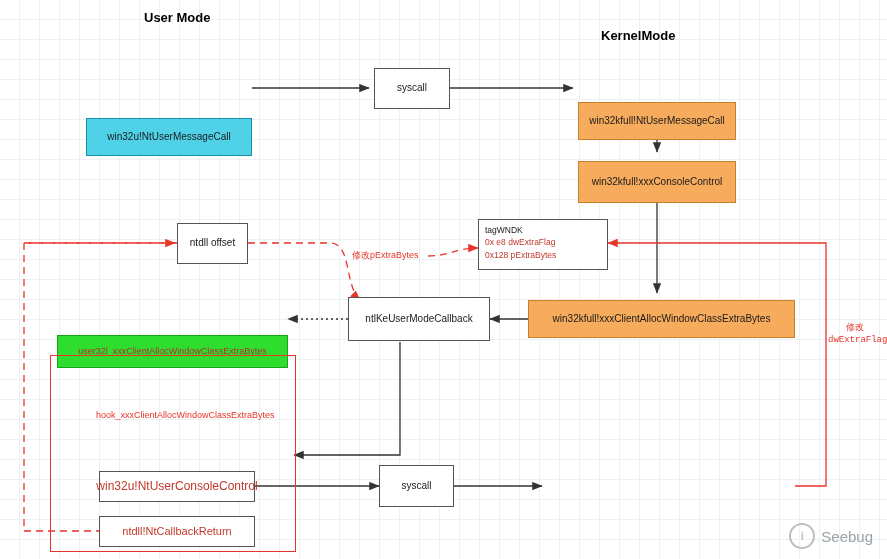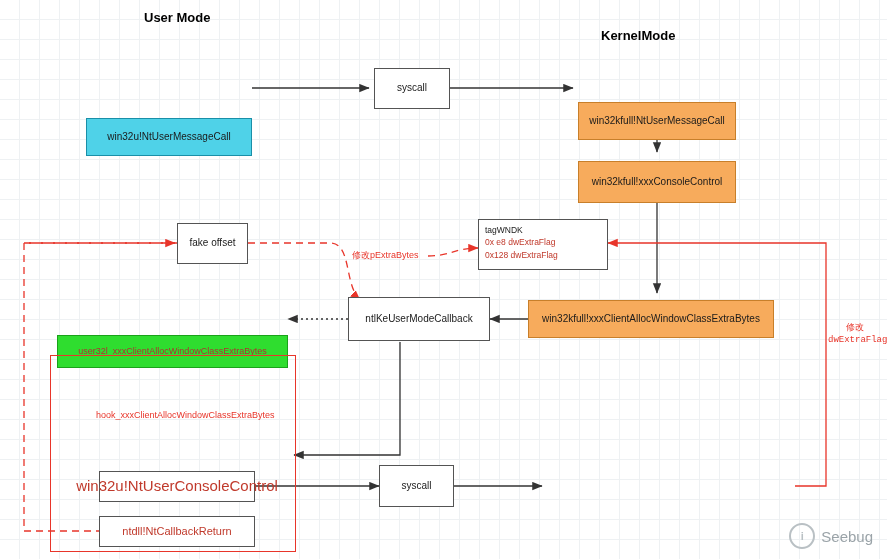--- a/index.html
+++ b/index.html
@@ -116,38 +116,38 @@
   <div class="title" style="left:601px;top:28px;">KernelMode</div>
 
   <div class="node n-blue" style="left:86px;top:70px;width:166px;height:38px;">win32u!NtUserMessageCall</div>
 
   <div class="node n-white" style="left:374px;top:68px;width:76px;height:41px;">syscall</div>
 
   <div class="node n-orange" style="left:578px;top:70px;width:158px;height:38px;margin-top:32px;">win32kfull!NtUserMessageCall</div>
 
   <div class="node n-orange" style="left:578px;top:161px;width:158px;height:42px;">win32kfull!xxxConsoleControl</div>
 
-  <div class="node n-white" style="left:177px;top:223px;width:71px;height:41px;">fake offset</div>
+  <div class="node n-white" style="left:177px;top:223px;width:71px;height:41px;">ntdll offset</div>
 
   <div class="tagbox" style="left:478px;top:219px;width:130px;height:51px;">
     <div class="t-title">tagWNDK</div>
     <div>0x e8   dwExtraFlag</div>
-    <div>0x128  dwExtraFlag</div>
+    <div>0x128  pExtraBytes</div>
   </div>
 
   <div class="node n-white" style="left:348px;top:297px;width:142px;height:44px;">ntlKeUserModeCallback</div>
 
   <div class="node n-green" style="left:57px;top:303px;width:231px;height:33px;font-size:9px;">user32l_xxxClientAllocWindowClassExtraBytes</div>
 
-  <div class="node n-orange" style="left:528px;top:300px;width:246px;height:38px;">win32kfull!xxxClientAllocWindowClassExtraBytes</div>
+  <div class="node n-orange" style="left:528px;top:300px;width:267px;height:38px;">win32kfull!xxxClientAllocWindowClassExtraBytes</div>
 
   <div class="hook-box" style="left:50px;top:355px;width:244px;height:195px;"></div>
   <div class="hook-label" style="left:68px;top:410px;padding-left:28px;">hook_xxxClientAllocWindowClassExtraBytes</div>
 
-  <div class="node n-plain" style="left:99px;top:471px;width:156px;height:31px;color:#c0392b;font-size:15px;">win32u!NtUserConsoleControl</div>
+  <div class="node n-plain" style="left:99px;top:471px;width:156px;height:31px;color:#c0392b;font-size:12px;">win32u!NtUserConsoleControl</div>
 
   <div class="node n-plain" style="left:99px;top:516px;width:156px;height:31px;color:#c0392b;font-size:11px;">ntdll!NtCallbackReturn</div>
 
   <div class="node n-white" style="left:379px;top:465px;width:75px;height:42px;">syscall</div>
 
 
   <div class="red-text" style="left:352px;top:249px;">修改pExtraBytes</div>
 
   <div class="red-text" style="left:828px;top:322px;width:54px;font-family:Liberation Mono, monospace;">
     <div>修改</div>

